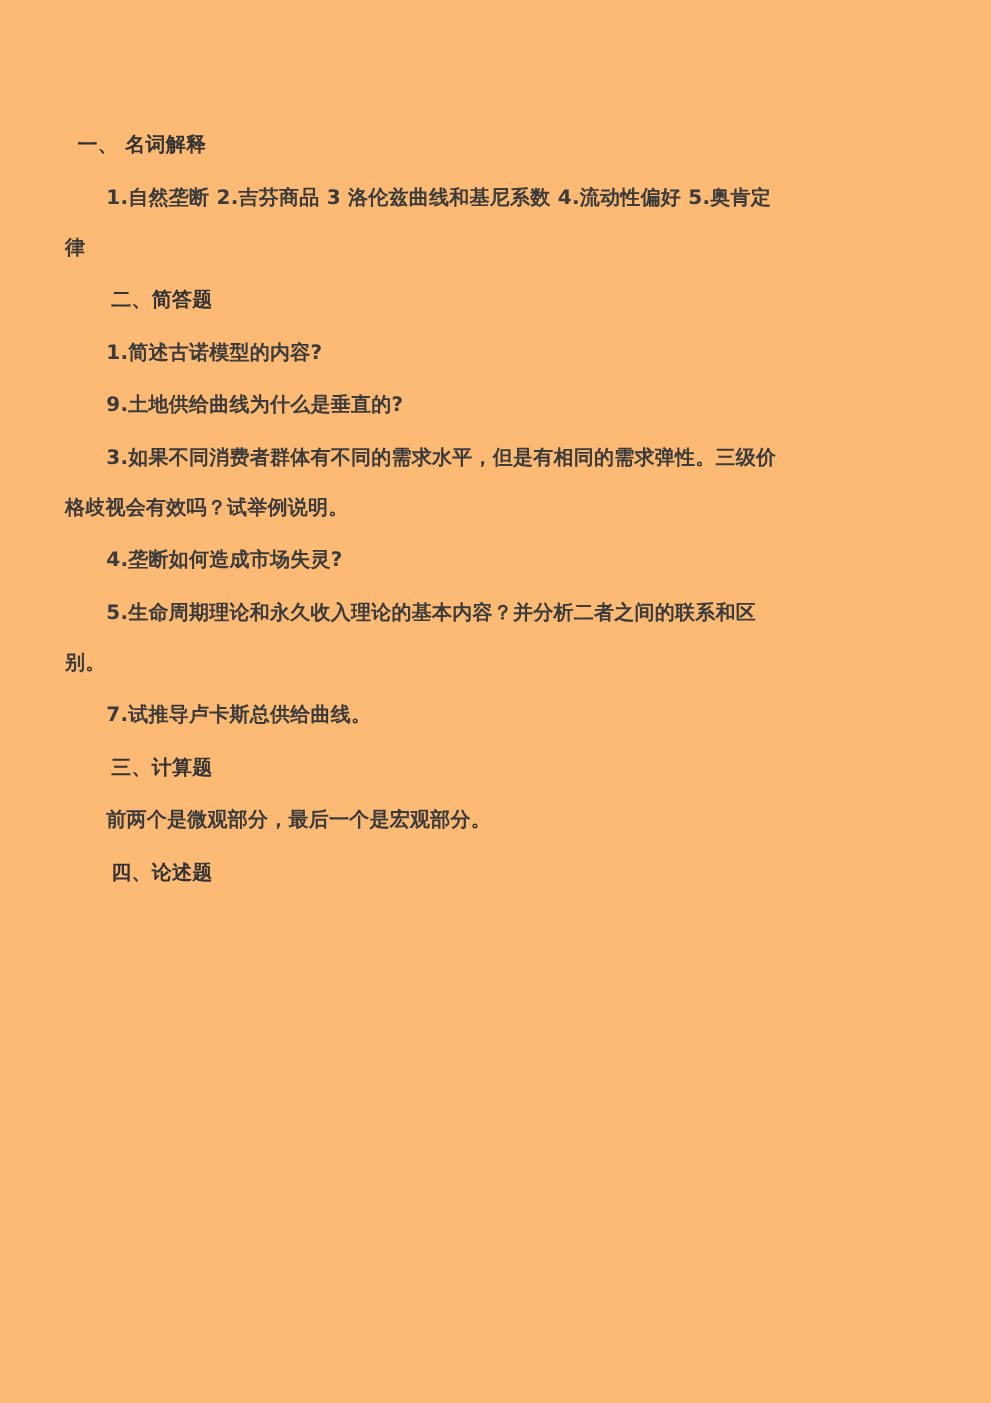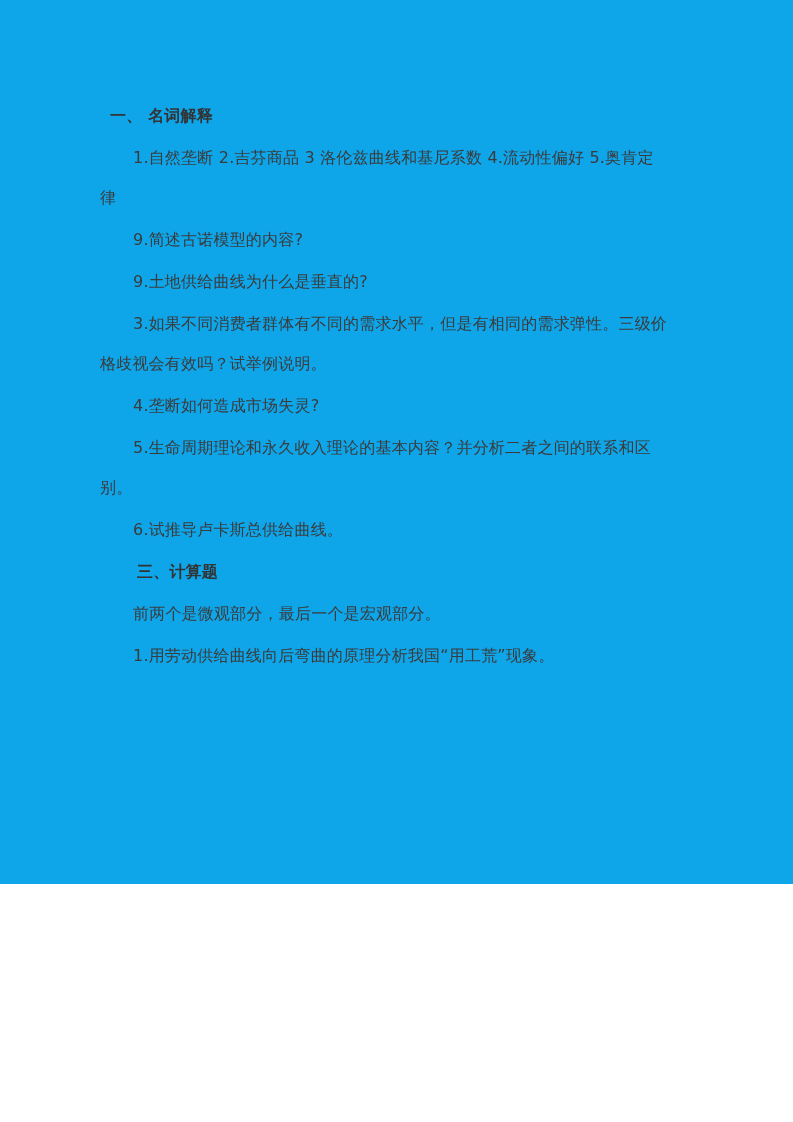--- a/index.html
+++ b/index.html
@@ -6,39 +6,39 @@
     margin: 0;
     padding: 0;
     background: #ffffff;
   }
   body {
     font-family: "DejaVu Sans", "Liberation Sans", sans-serif;
   }
   .page {
     position: relative;
     width: 793px;
-    height: 884px;
+    height: 1122px;
     margin: 0 auto;
-    background: #0ea5e9;
+    background: #fdba74;
     box-sizing: border-box;
-    padding: 96px 112px 0 100px;
+    padding: 96px 112px 0 52px;
     overflow: hidden;
   }
   .para, .heading {
     margin: 0 0 2px 0;
     font-size: 16px;
     line-height: 40px;
     color: #3b3b3b;
     text-align: justify;
     white-space: pre-wrap;
     letter-spacing: 0.2px;
   }
   .para {
     text-indent: 33px;
-    font-weight: normal;
+    font-weight: bold;
   }
   .heading {
     font-weight: bold;
     color: #333333;
     text-indent: 37px;
   }
   .heading.h-first {
     text-indent: 10px;
   }
 </style>
@@ -47,32 +47,33 @@
 
 <div class="page">
 
   <section>
     <h2 class="heading h-first">一、 名词解释</h2>
     <p class="para">1.自然垄断 2.吉芬商品 3 洛伦兹曲线和基尼系数 4.流动性偏好 5.奥肯定
 律</p>
   </section>
 
   <section>
-    <p class="para">9.简述古诺模型的内容?</p>
+    <h2 class="heading">二、简答题</h2>
+    <p class="para">1.简述古诺模型的内容?</p>
     <p class="para">9.土地供给曲线为什么是垂直的?</p>
     <p class="para">3.如果不同消费者群体有不同的需求水平，但是有相同的需求弹性。三级价
 格歧视会有效吗？试举例说明。</p>
     <p class="para">4.垄断如何造成市场失灵?</p>
     <p class="para">5.生命周期理论和永久收入理论的基本内容？并分析二者之间的联系和区
 别。</p>
-    <p class="para">6.试推导卢卡斯总供给曲线。</p>
+    <p class="para">7.试推导卢卡斯总供给曲线。</p>
   </section>
 
   <section>
     <h2 class="heading">三、计算题</h2>
     <p class="para">前两个是微观部分，最后一个是宏观部分。</p>
   </section>
 
   <section>
-    <p class="para">1.用劳动供给曲线向后弯曲的原理分析我国“用工荒”现象。</p>
+    <h2 class="heading">四、论述题</h2>
   </section>
 
 </div>
 
 </body></html>

